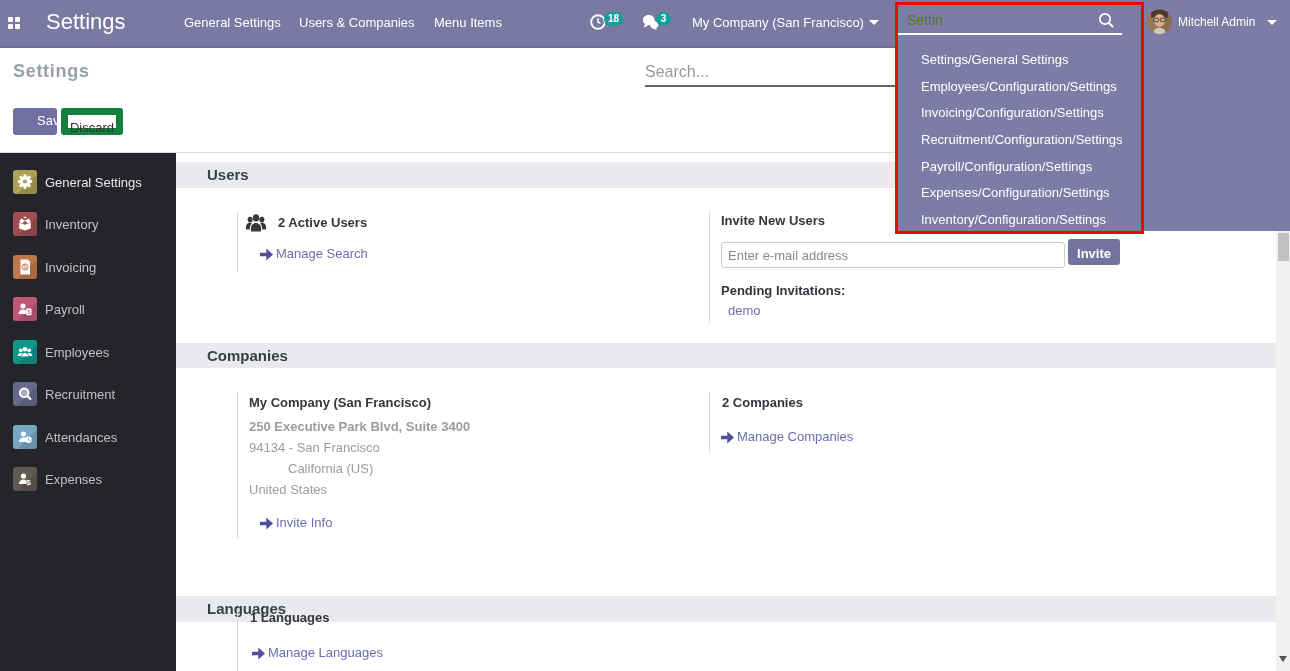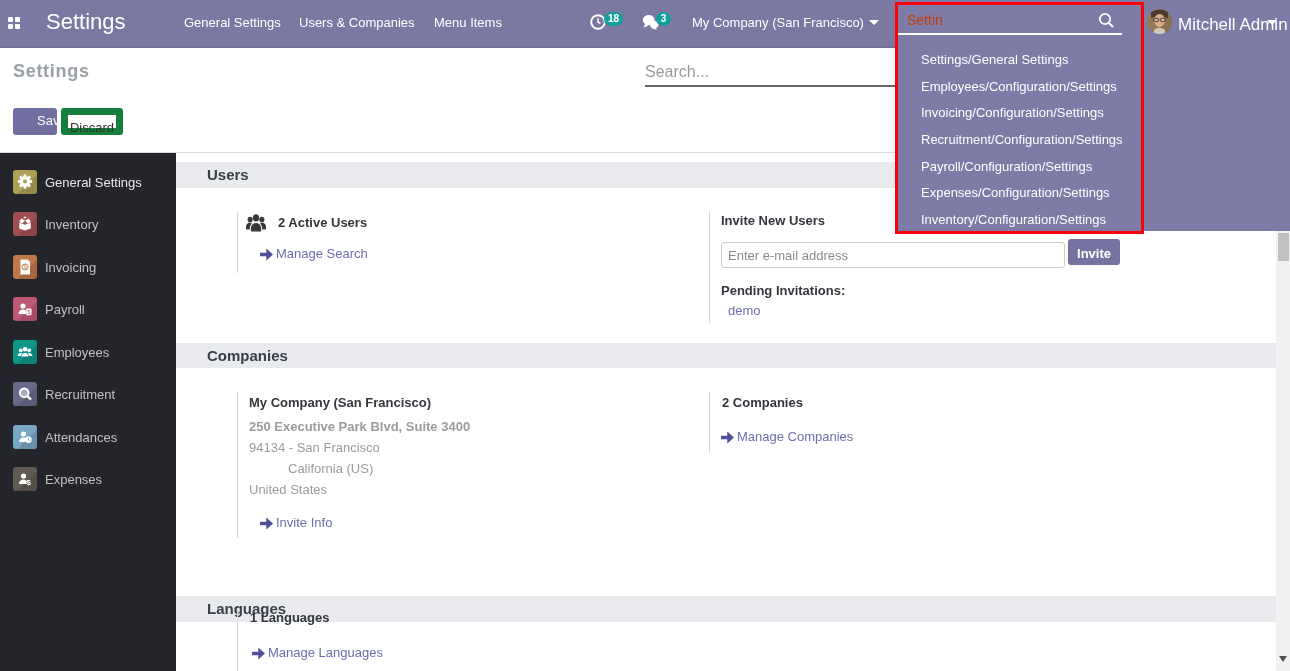--- a/index.html
+++ b/index.html
@@ -16,21 +16,21 @@
   #nm1 { left:184px; } #nm2 { left:299px; } #nm3 { left:434px; }
   .badge { position:absolute; background:#12a09a; color:#fff; font-size:10px; font-weight:bold; border-radius:8px; text-align:center; line-height:14px; height:14px; }
   #clockicon { left:590px; top:14px; }
   #badge18 { left:604px; top:12px; width:19px; }
   #chaticon { left:641px; top:13px; }
   #badge3 { left:656px; top:12px; width:15px; border-radius:50%; }
   #company { left:692px; top:15px; font-size:13px; color:#fff; }
   .caret { position:absolute; width:0; height:0; border-left:5px solid transparent; border-right:5px solid transparent; border-top:5px solid #fff; }
   #caret-company { left:869px; top:20px; }
   #avatar { left:1147px; top:9px; width:25px; height:25px; border-radius:50%; overflow:hidden; z-index:20; }
-  #username { left:1178px; top:15px; font-size:17px; color:#fff; z-index:20; }
+  #username { left:1178px; top:15px; font-size:12px; color:#fff; z-index:20; }
   #caret-user { left:1267px; top:20px; z-index:20; }
 
   
   #cpanel { left:0; top:48px; width:1290px; height:105px; background:#fff; border-bottom:1px solid #dcdcdc; }
   #page-title { left:13px; top:61px; font-size:18px; font-weight:bold; letter-spacing:0.7px; color:#9aa0a9; }
   .btn { position:absolute; height:27px; font-size:13px; border-radius:3px; text-align:center; line-height:26px; }
   #btn-save { left:13px; top:108px; width:44px; background:#716fa0; color:#fff;padding-left:24px; }
   #btn-discard { left:61px; top:108px; width:62px; background:#fff; color:#333; border:7px solid #15803d; }
   #searchph { left:645px; top:63px; font-size:16px; color:#9a9a9a; }
   #searchline { left:645px; top:85px; width:250px; height:2px; background:#666; }
@@ -48,21 +48,21 @@
   .secbar { position:absolute; left:0; width:1100px; height:26px; background:#e8eaed; }
   .secbar span { position:absolute; left:31px; top:4px; font-size:15px; font-weight:bold; color:#3a4049; }
   .rule { position:absolute; width:1px; background:#d8d8d8; }
   .b { font-weight:bold; color:#33363b; font-size:13px; position:absolute; }
   .muted { color:#9b9c9f; font-size:13px; position:absolute; }
   .link { color:#6e6dad; font-size:13px; position:absolute; }
   .arrow { position:absolute; }
 
   
   #panel { left:895px; top:0; width:395px; height:231px; background:#7e7ca6; }
-  #settin { left:907px; top:12px; font-size:14px; color:#c2410c; }
+  #settin { left:907px; top:12px; font-size:14px; color:#4d7c0f; }
   #settinline { left:898px; top:33px; width:224px; height:1.5px; background:#fff; }
   .mi { position:absolute; left:921px; font-size:13px; color:#fff; }
   #redbox { left:895px; top:2px; width:249px; height:232px; border:3px solid #fb0007; }
 
   
   #sbtrack { left:1276px; top:153px; width:14px; height:518px; background:#f1f1ef; z-index:1; }
   #sbthumb { left:1278px; top:233px; width:11px; height:28px; background:#c1c1c1; z-index:1; }
   #sbarrow { left:1279px; top:656px; width:0; height:0; border-left:4px solid transparent; border-right:4px solid transparent; border-top:6px solid #505050; z-index:1; }
   #panel { z-index:5; }
   #settin, #settinline, .mi, #sicon { z-index:6; }

